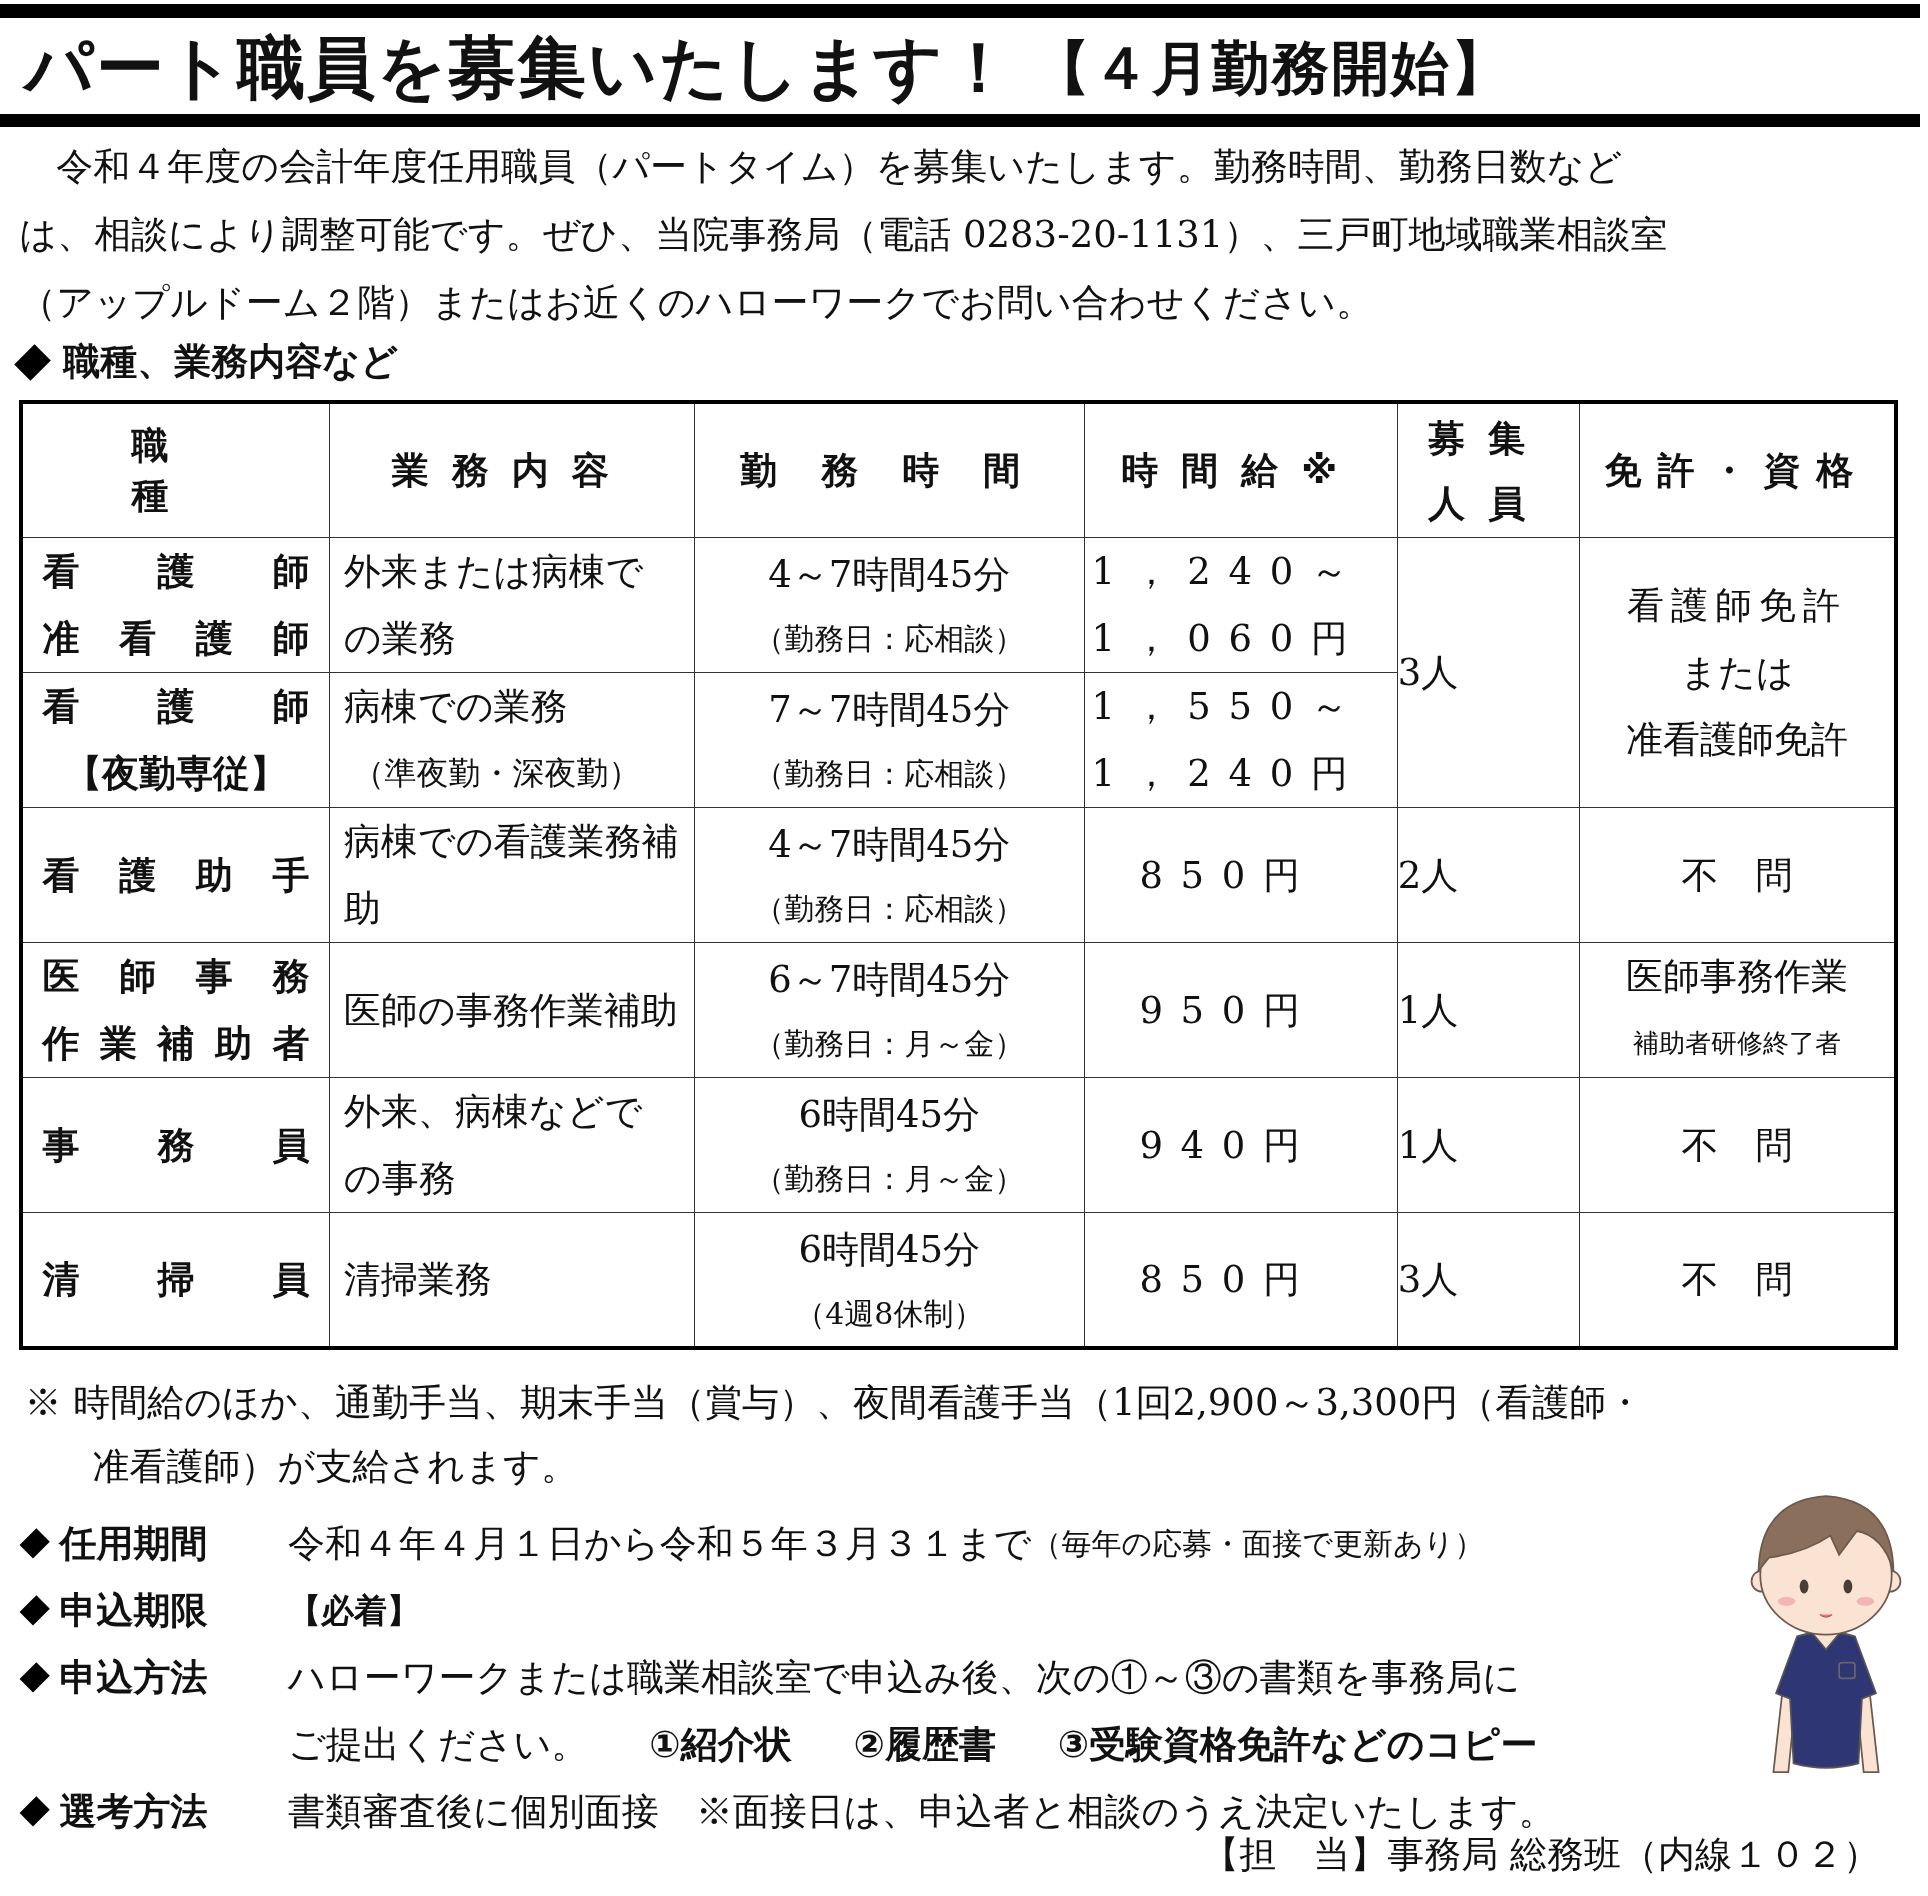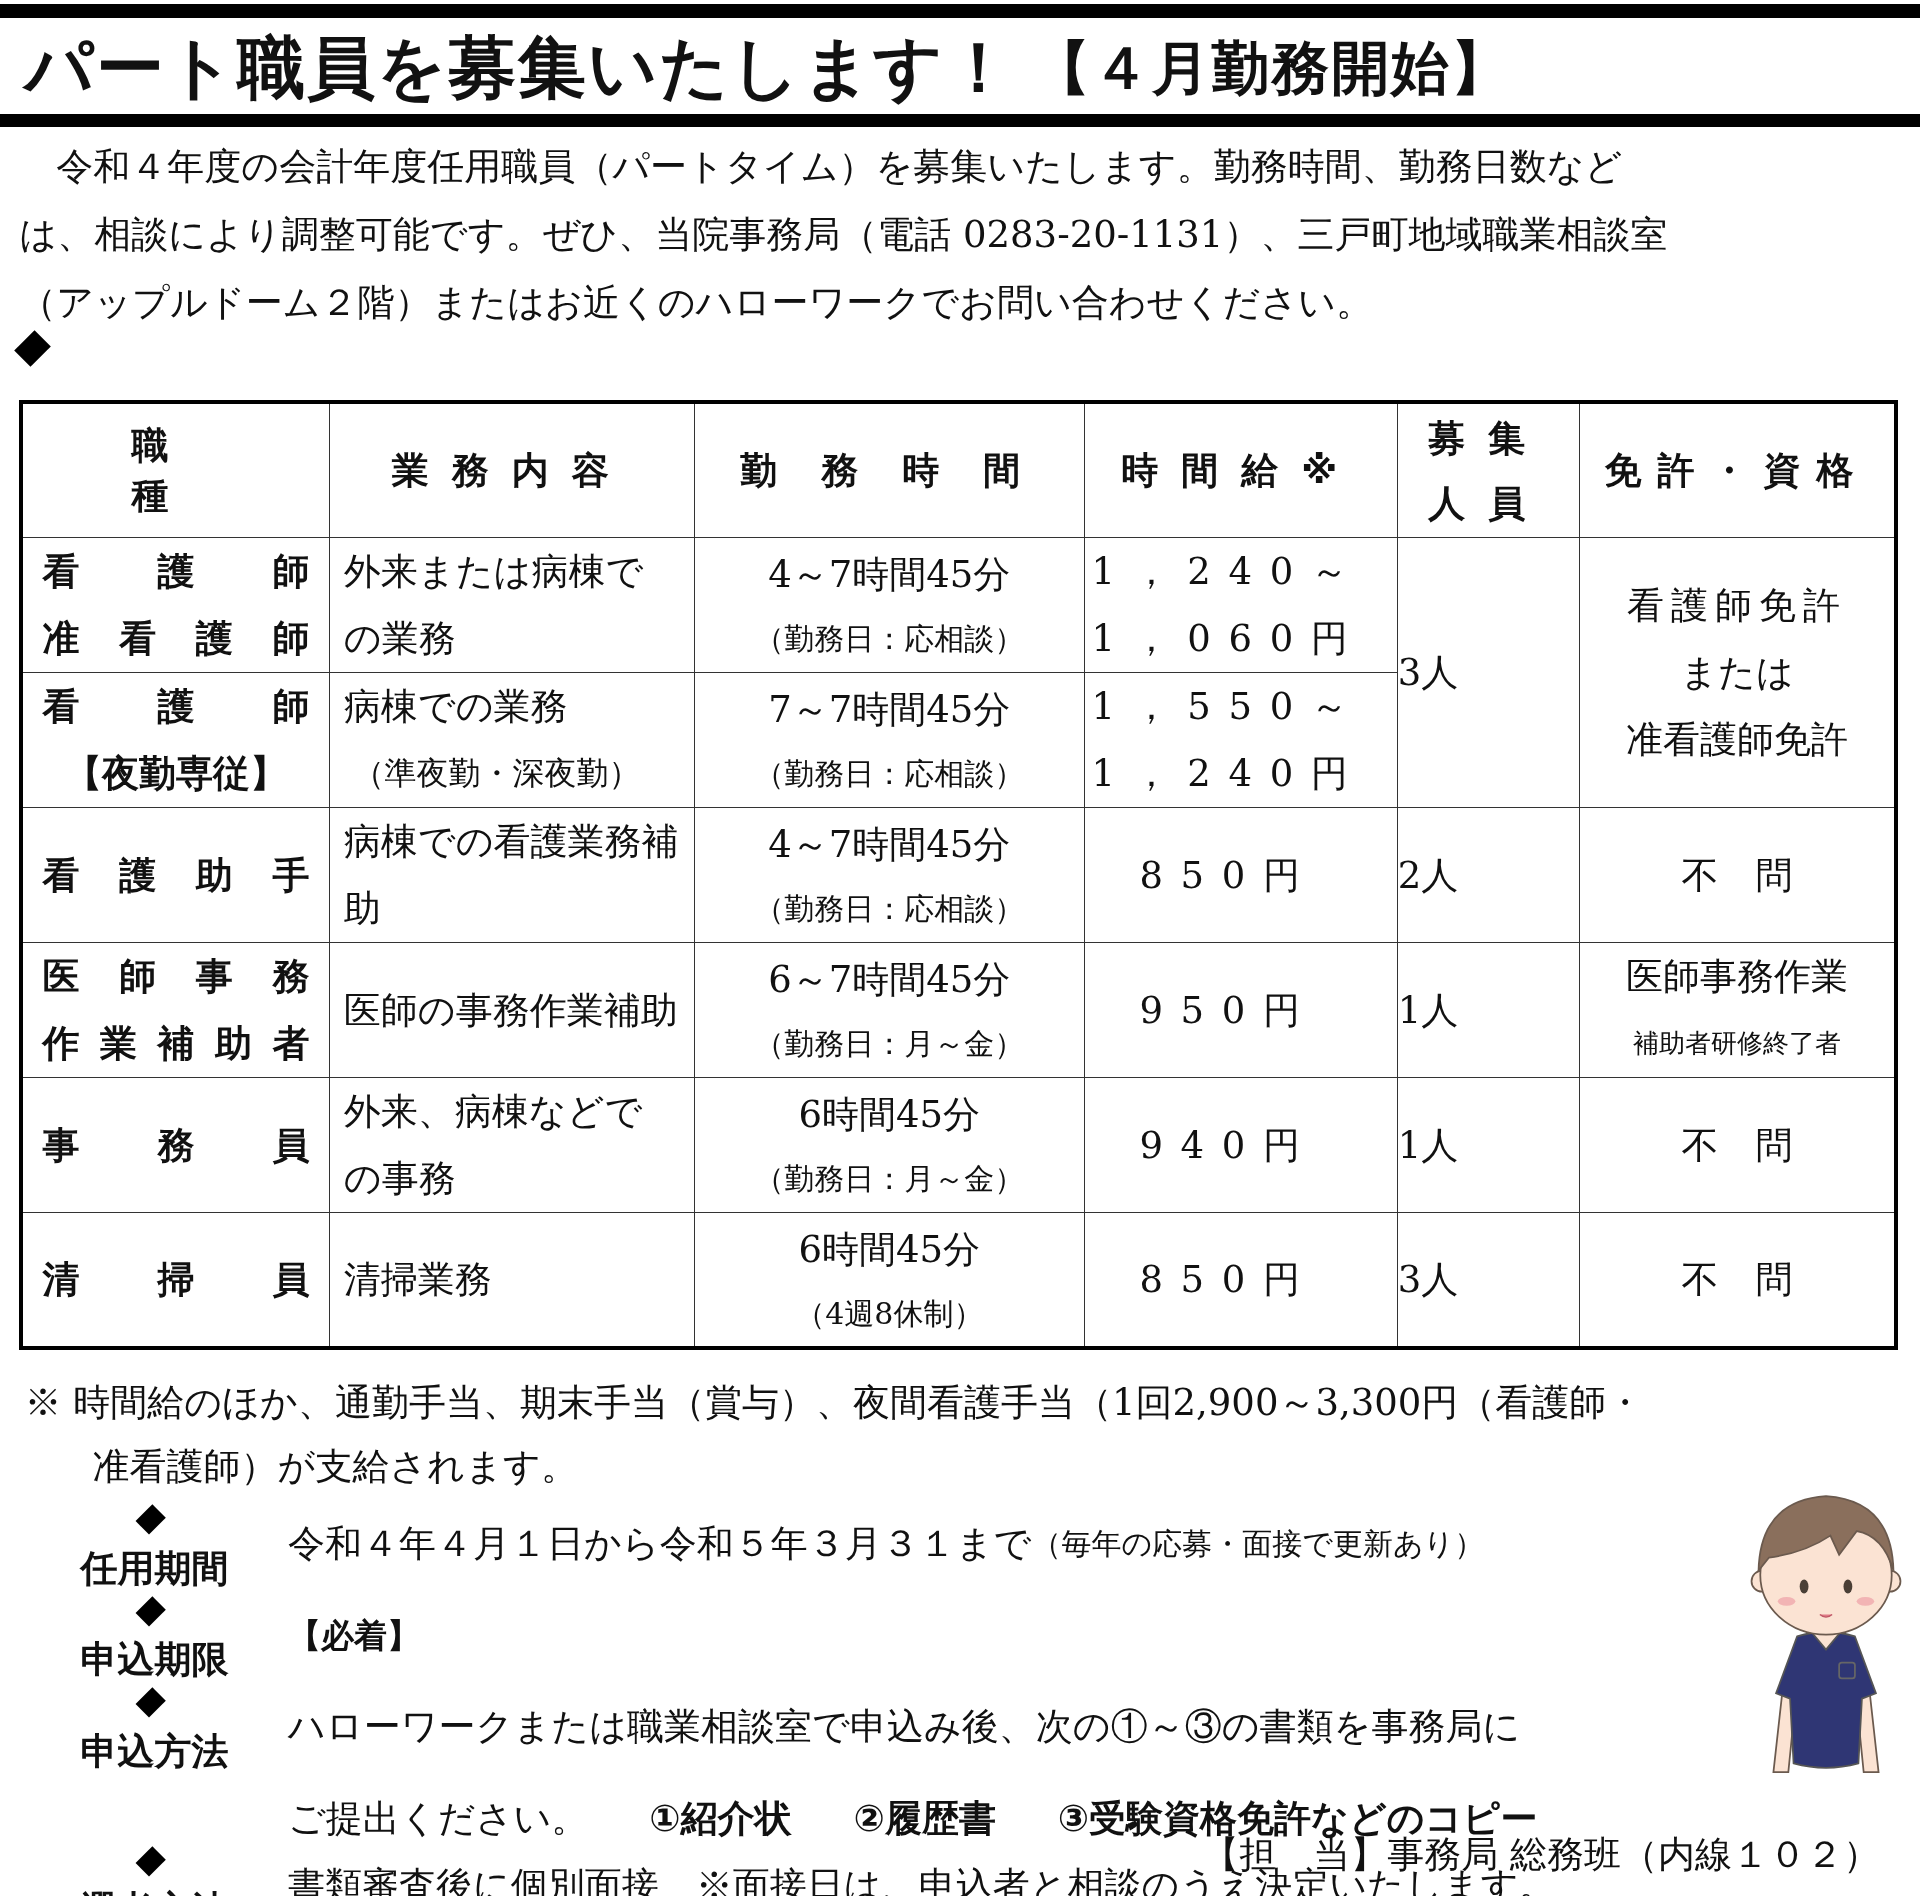--- a/index.html
+++ b/index.html
@@ -33,21 +33,21 @@
   .c-wage { text-align:center; padding-right:24.6px !important; letter-spacing:17.6px; }
   .c-count { }
   .c-lic { text-align:center; }
   .c-lic .sm { font-size:26px; }
 
   .note { position:absolute; left:24.6px; top:1369px; width:1887px; font-size:37px; line-height:67px; }
   .note .indent { padding-left:68px; display:block;font-family:Liberation Mono, monospace; }
   .info { position:absolute; left:21px; top:1510px; width:1721px; }
   .info .row { display:flex; font-size:37px; line-height:67px; }
   .info .label { font-family:"DejaVu Sans","Liberation Sans",sans-serif; font-weight:900; width:267px;
-                 display:flex; align-items:center; gap:5.3px;flex-direction:column; }
+                 display:flex; align-items:center; gap:5.3px; }
   .info .label .diamond { width:19.3px; height:19.3px; margin:0 10.5px 0 3.5px; }
   .info .small { font-size:30px; }
   .info .bold { font-family:"DejaVu Sans","Liberation Sans",sans-serif; font-weight:700; }
   .info .docs span { margin-right:49px; }
   .contact { position:absolute; right:49px; top:1830px; font-size:37px; }
   .illustration { position:absolute; left:1734px; top:1483px; width:184px; height:298px; }
 </style>
 </head>
 <body>
 
@@ -59,20 +59,21 @@
 <div id="bar-bottom" class="bar"></div>
 
 <div class="intro">
   <p>　令和４年度の会計年度任用職員（パートタイム）を募集いたします。勤務時間、勤務日数など</p>
   <p>は、相談により調整可能です。ぜひ、当院事務局（電話 0283-20-1131）、三戸町地域職業相談室</p>
   <p>（アップルドーム２階）またはお近くのハローワークでお問い合わせください。</p>
 </div>
 
 <div class="section-head">
   <span class="diamond"></span>
+  <span>職種、業務内容など</span>
 </div>
 
 <table class="jobs">
   <colgroup>
     <col style="width:308px">
       <col style="width:365px">
       <col style="width:390px">
     <col style="width:313px">
       <col style="width:182px">
       <col style="width:317px">

